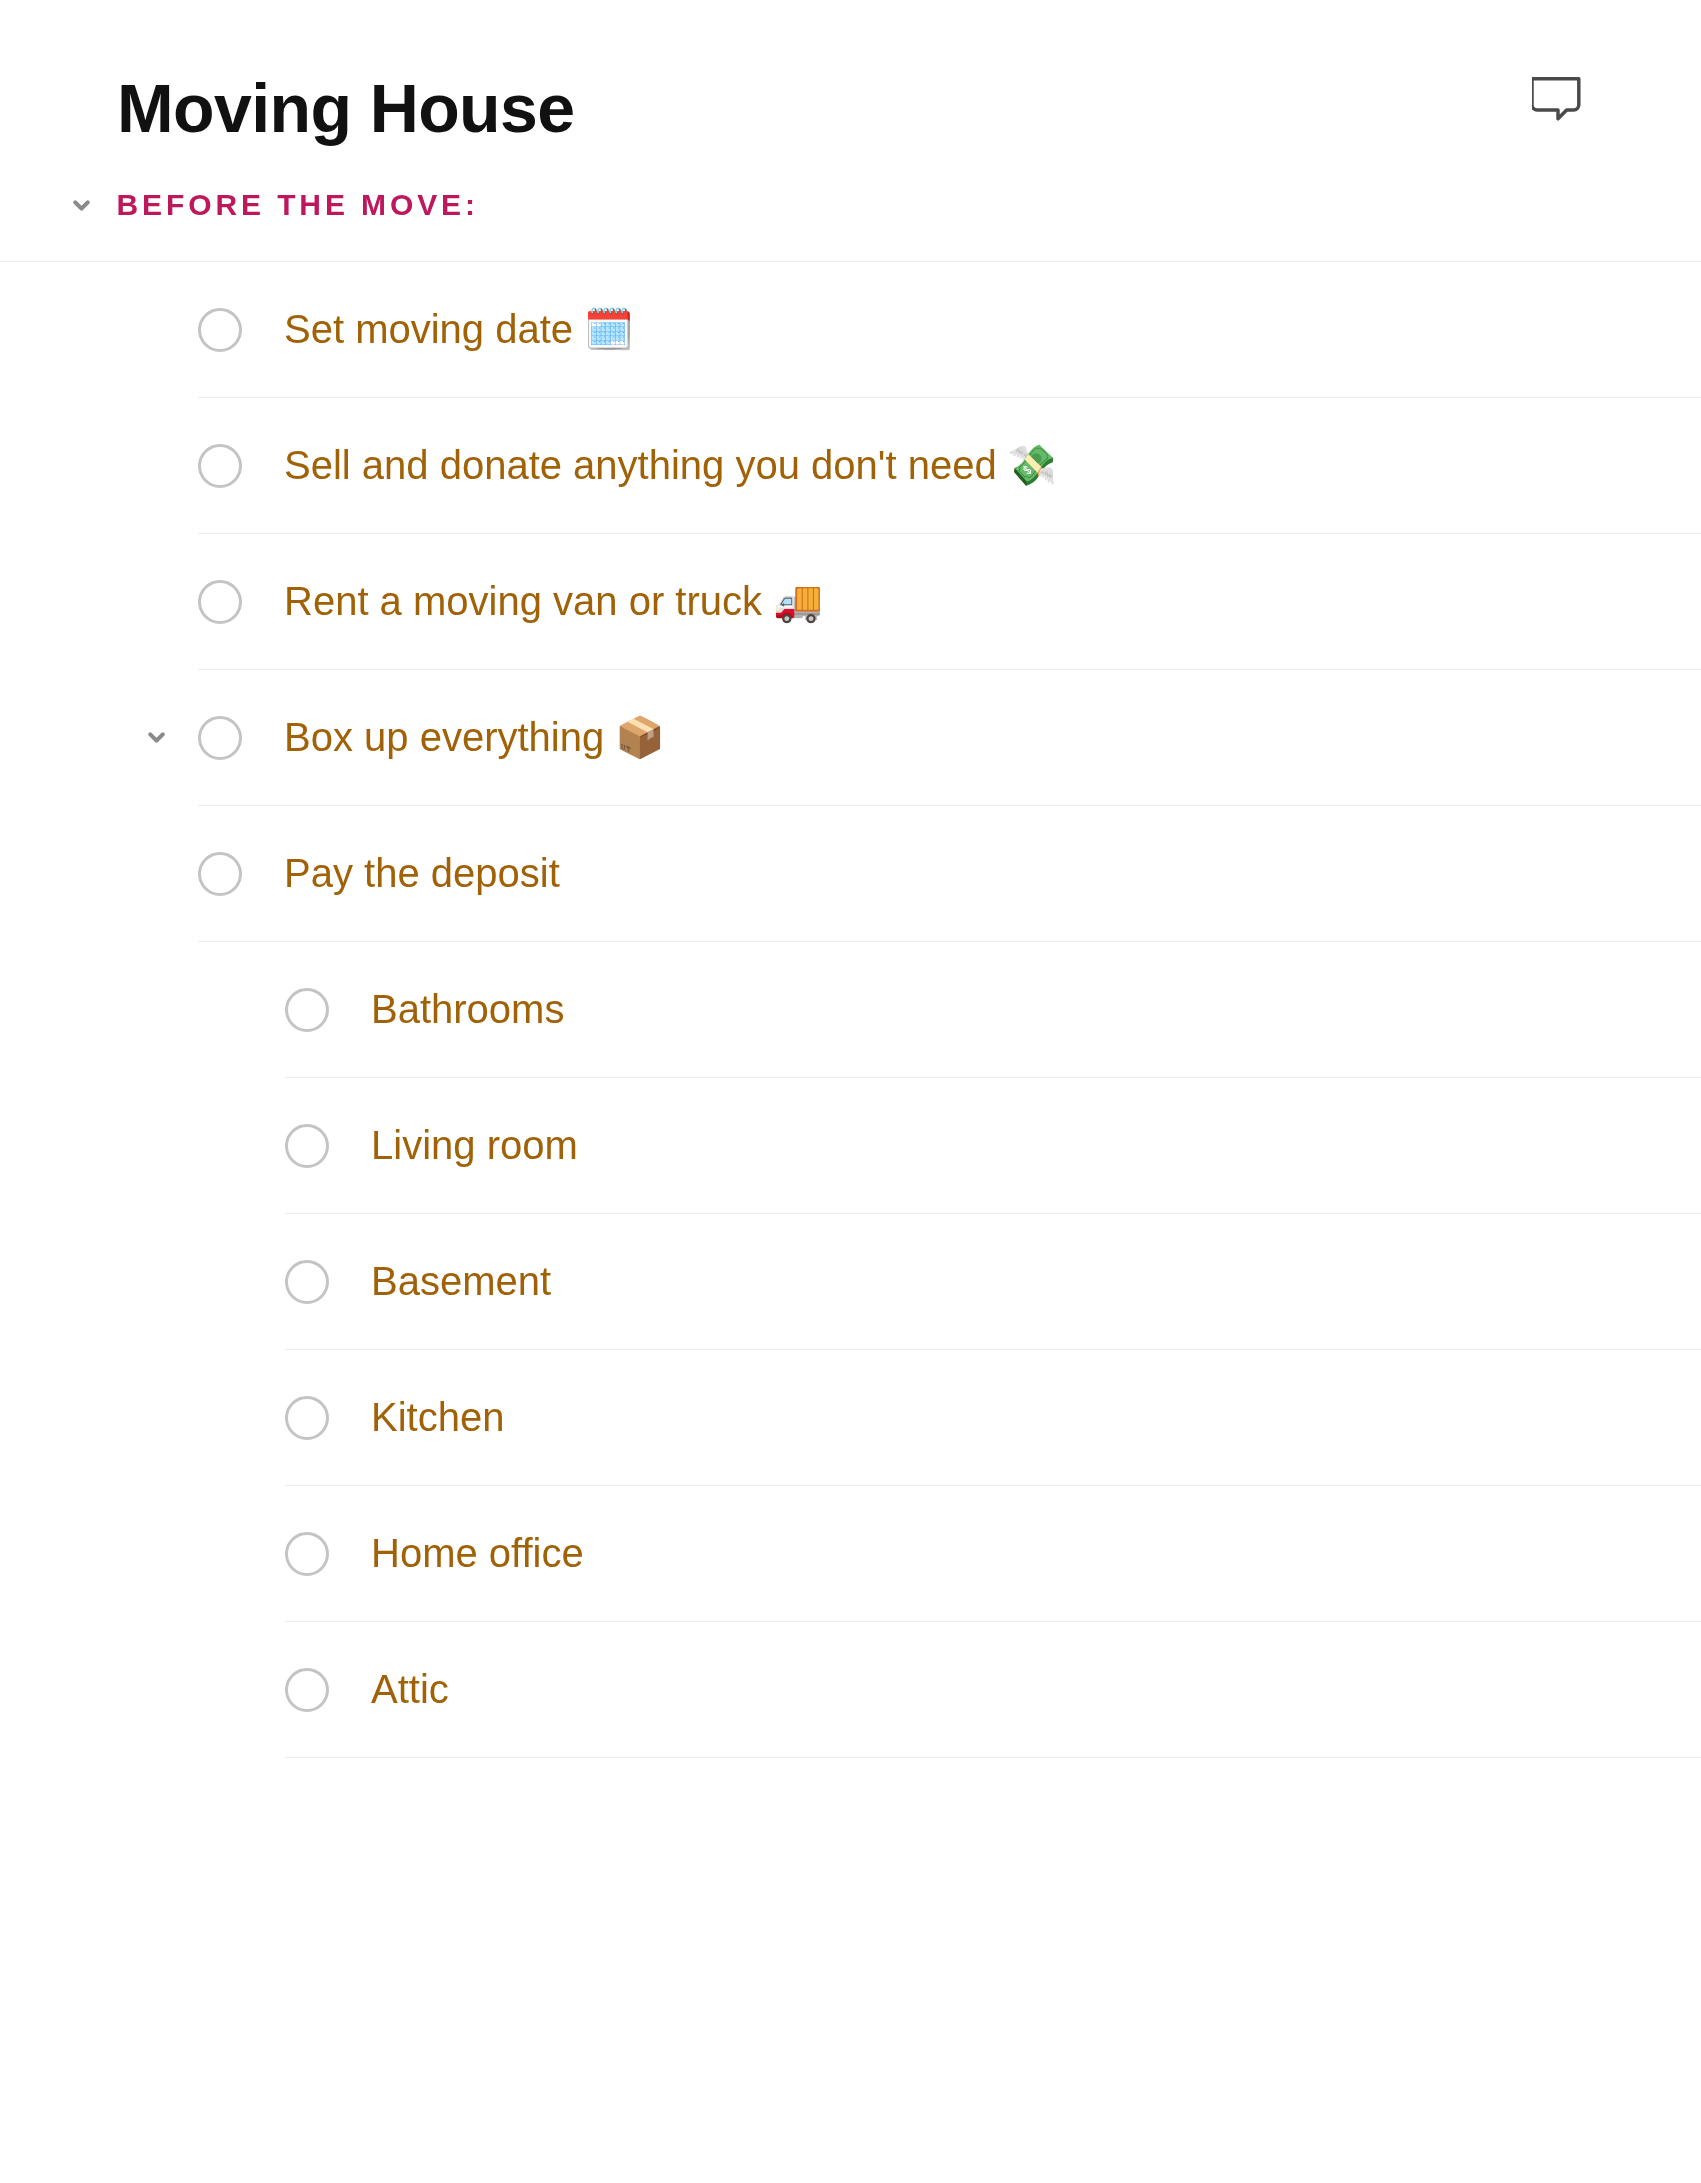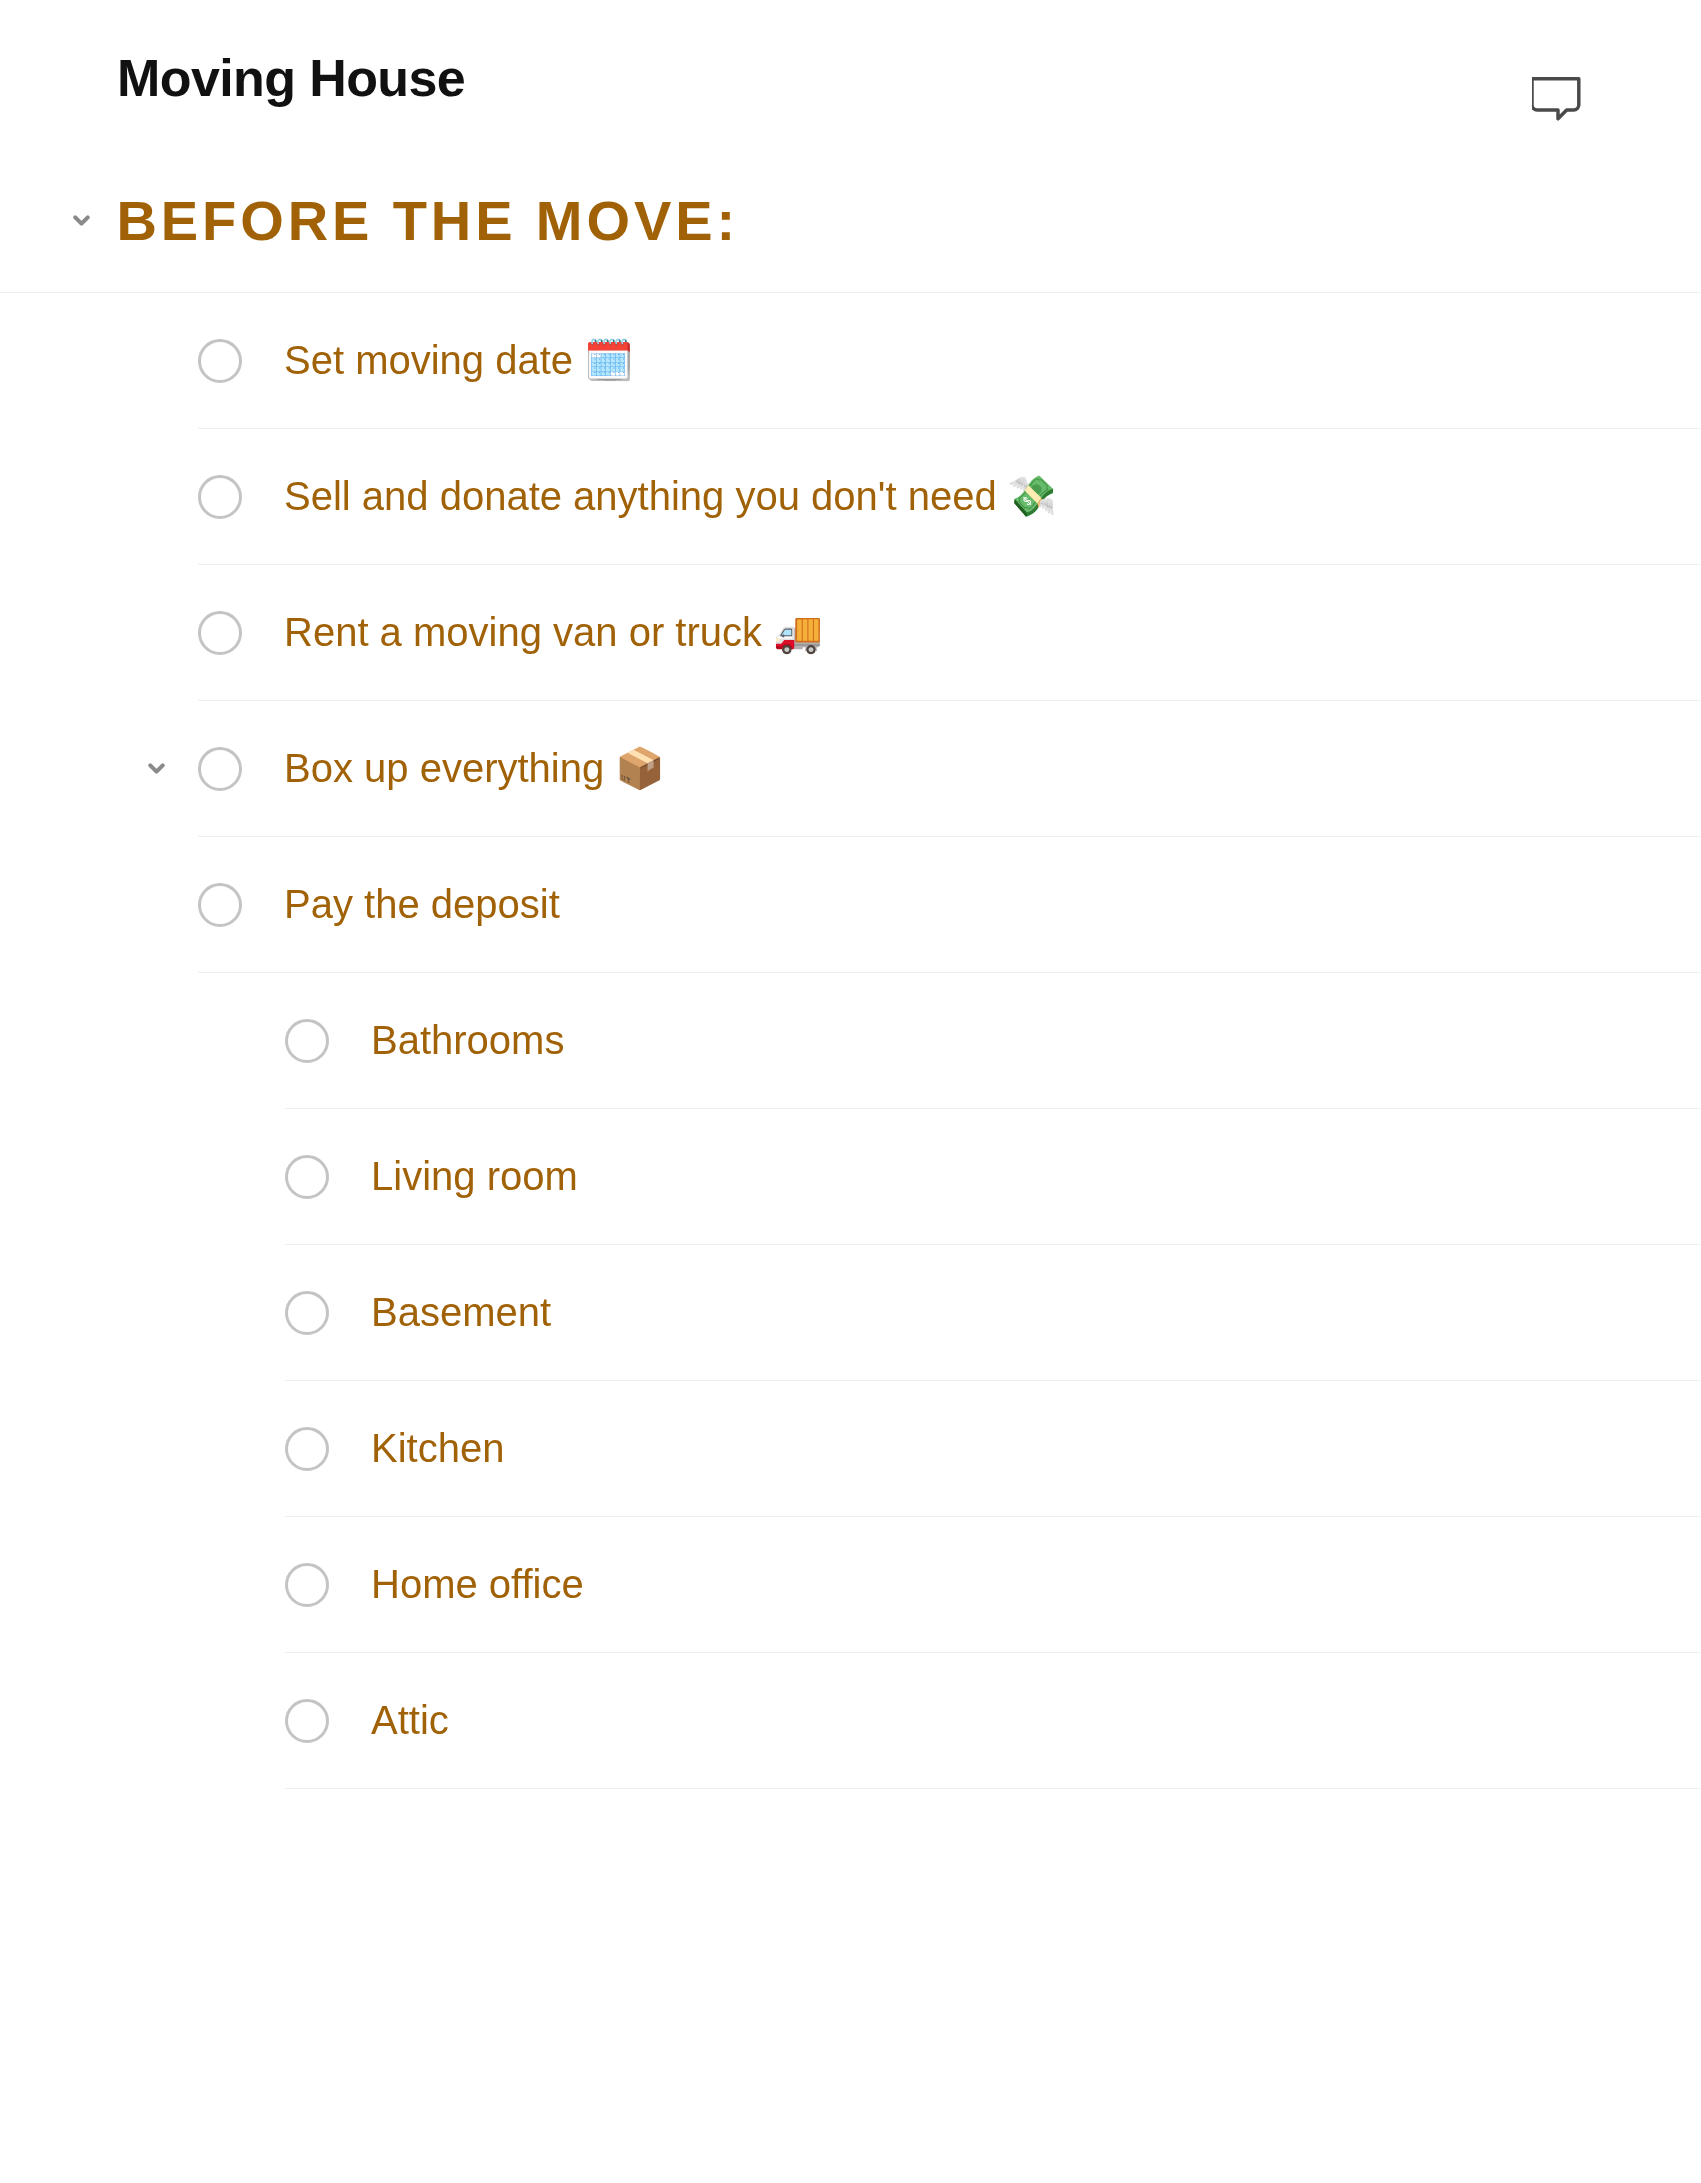--- a/index.html
+++ b/index.html
@@ -13,22 +13,22 @@
       color: #1a1a1a;
     }
     body {
       width: 1701px;
       min-height: 2183px;
       position: relative;
     }
     .page-title {
       position: absolute;
       left: 117px;
-      top: 48px;
-      font-size: 52px;
+      top: 69px;
+      font-size: 68px;
       font-weight: 600;
       letter-spacing: -0.6px;
       color: #111;
     }
     .comment-icon {
       position: absolute;
       right: 117px;
       top: 71px;
       cursor: pointer;
     }
@@ -66,25 +66,25 @@
     .chevron svg {
       width: 25px;
       height: 25px;
       stroke: currentColor;
       fill: none;
       stroke-width: 4;
       stroke-linecap: round;
       stroke-linejoin: round;
     }
     .section-title {
-      font-size: 56px;
+      font-size: 30px;
       font-weight: 700;
       letter-spacing: 3.9px;
       margin-left: 19.5px;
-      color: #a16207;
+      color: #be185d;
     }
     .section-title .colon {
       letter-spacing: 0;
     }
 
     .task-list {
       border-top: 1.9px solid #eeeeee;
     }
     .task-item {
       border-bottom: 1.9px solid #eeeeee;

